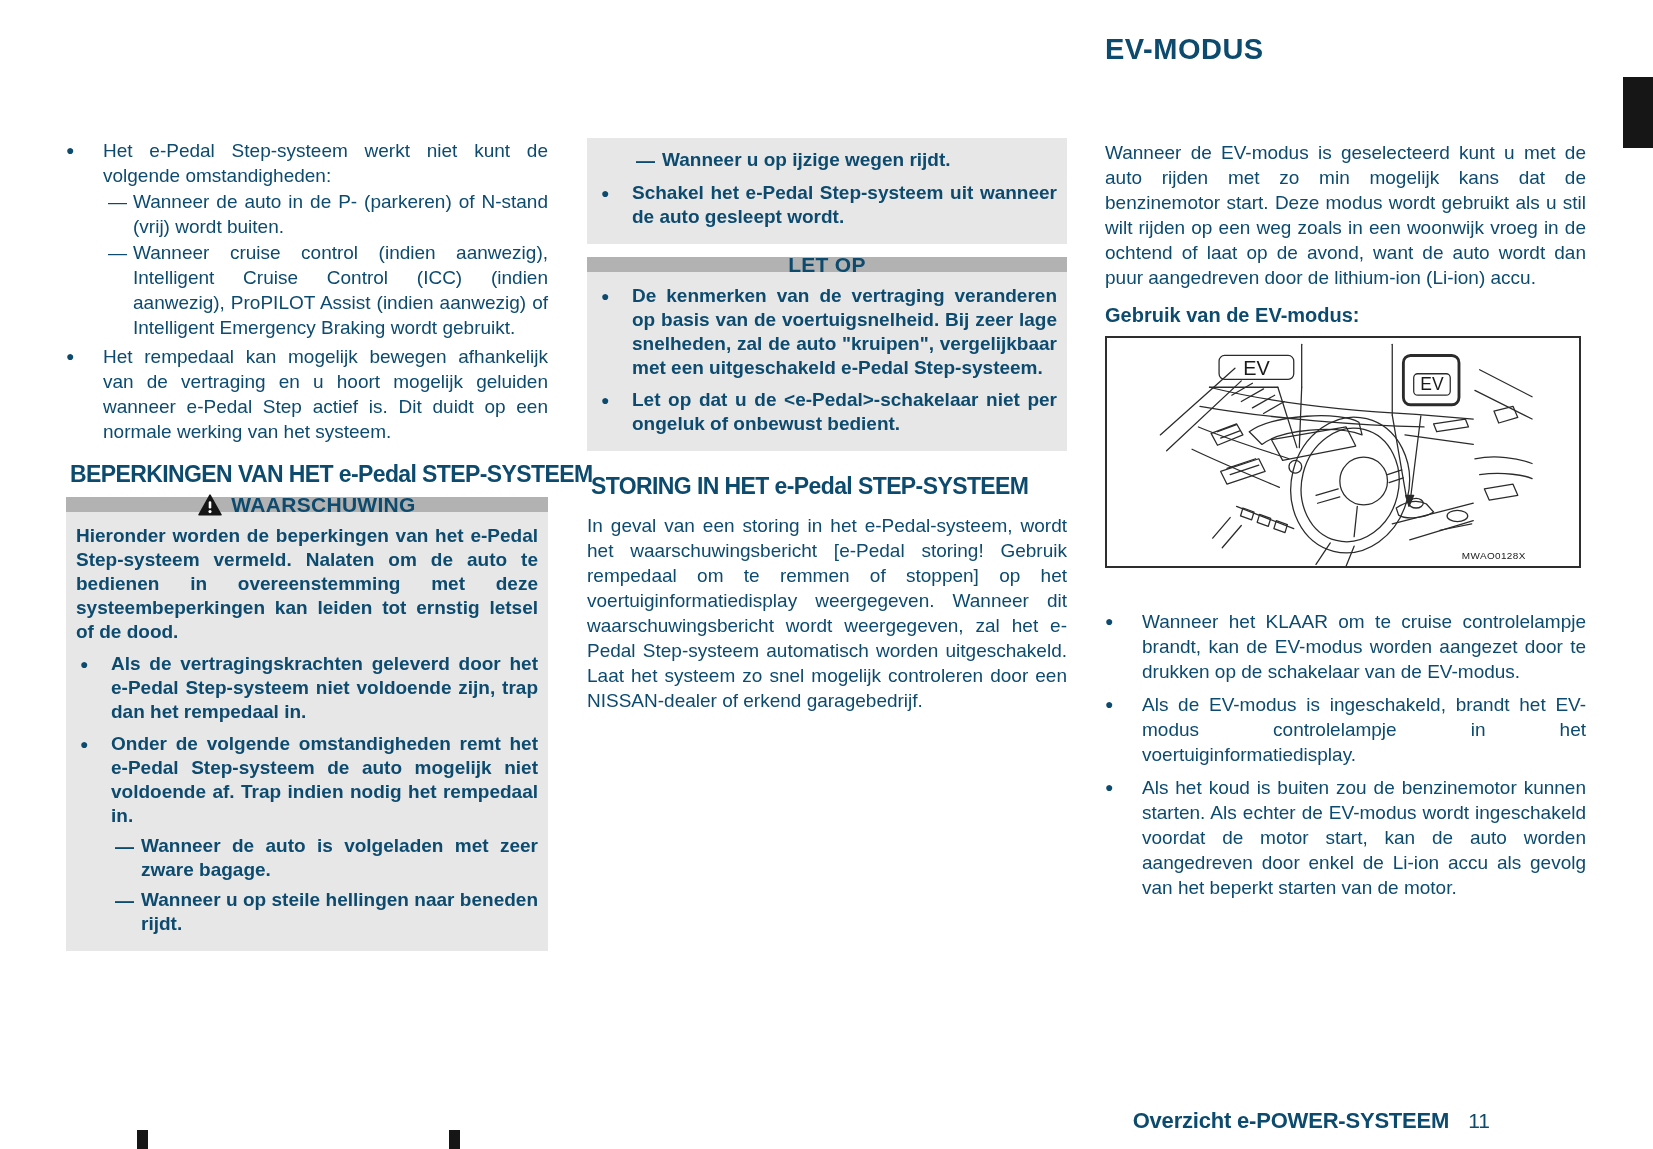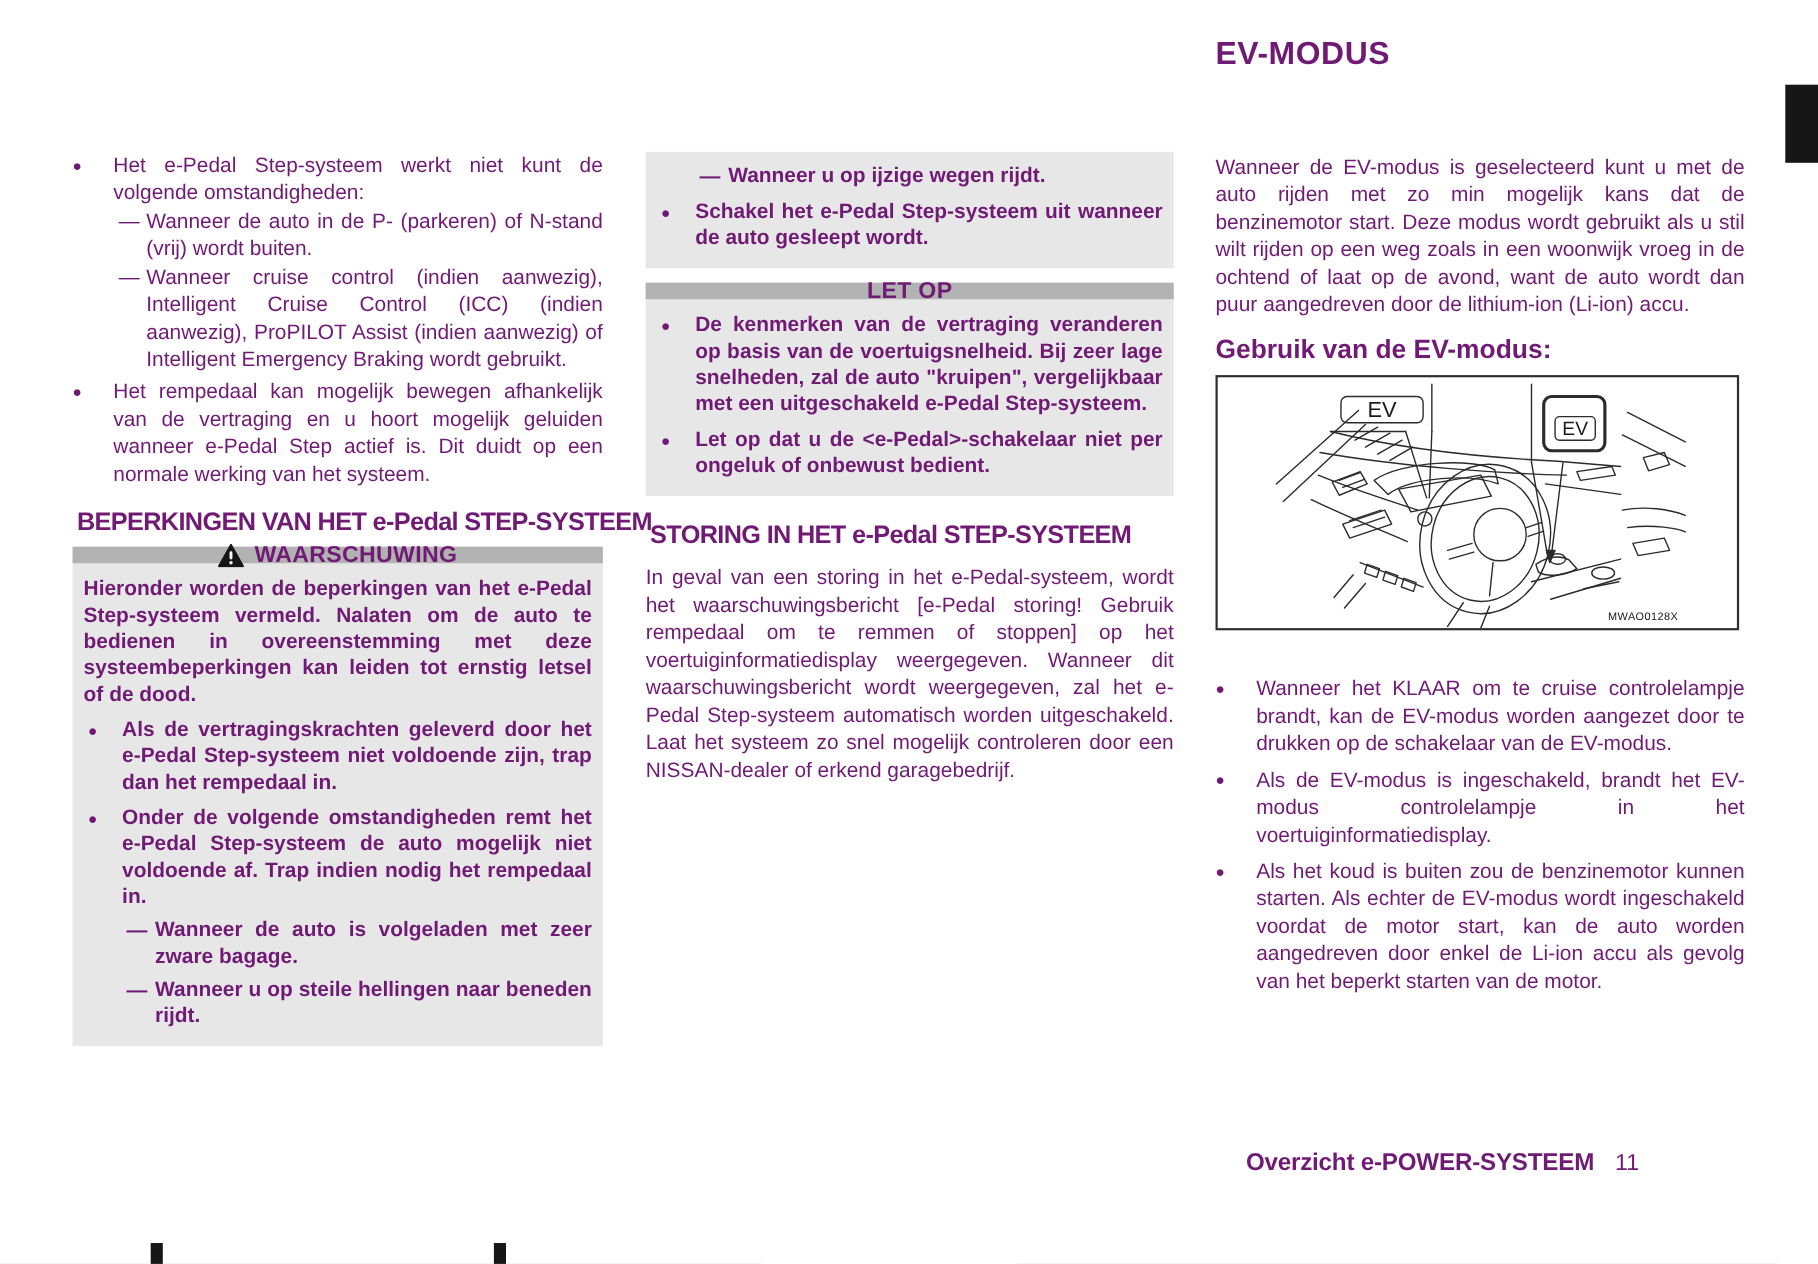--- a/index.html
+++ b/index.html
@@ -1,21 +1,21 @@
 <!DOCTYPE html>
 <html><head>
 <meta charset="utf-8">
 <style>
   html,body{margin:0;padding:0;background:#888;}
   .page{
     position:relative;
     width:1653px;height:1149px;
     background:#ffffff;
     font-family:"Liberation Sans",sans-serif;
-    color:#701a75;
+    color:#0c4a6e;
     overflow:hidden;
   }
   
   .body-text{font-size:19px;line-height:25px;text-align:justify;}
   
   .page-title{
     position:absolute;left:1105px;top:33px;margin:0;
     font-size:29px;font-weight:bold;letter-spacing:.5px;
   }
   
@@ -51,31 +51,31 @@
   .box-text{font-size:19px;line-height:24px;font-weight:bold;text-align:justify;}
   .box-body .item{margin-top:8px;}
   .box-body .item .glyph{width:35px;padding-left:4px;box-sizing:border-box;}
   .box-body .sub{margin-left:39px;margin-top:6px;}
   .box-body .sub .glyph{width:26px;padding-left:0;font-size:19px;}
   .box-intro{margin-top:2px;}
   
   .box-gap{height:13px;}
   .col2 .para{margin-top:14px;}
   
-  .usage-heading{font-size:24px;font-weight:bold;margin:14px 0 9px 0;}
+  .usage-heading{font-size:20px;font-weight:bold;margin:14px 0 9px 0;}
   .figure-box{
     border:2px solid #2e2e2e;width:476px;height:232px;box-sizing:border-box;
     background:#fff;
   }
   .figure-box svg{display:block;width:100%;height:100%;}
   .col3 .bullets{margin-top:41px;}
   .col3 .item{margin-bottom:8px;}
   
   .footer{
-    position:absolute;top:1044px;right:163px;
+    position:absolute;top:1108px;right:163px;
     font-size:22px;display:flex;align-items:baseline;gap:19px;
   }
   .footer .section{font-weight:bold;letter-spacing:-.2px;}
   .footer .pagenum{font-size:21px;}
 </style>
 </head>
 <body>
 
 <div class="page">
 

